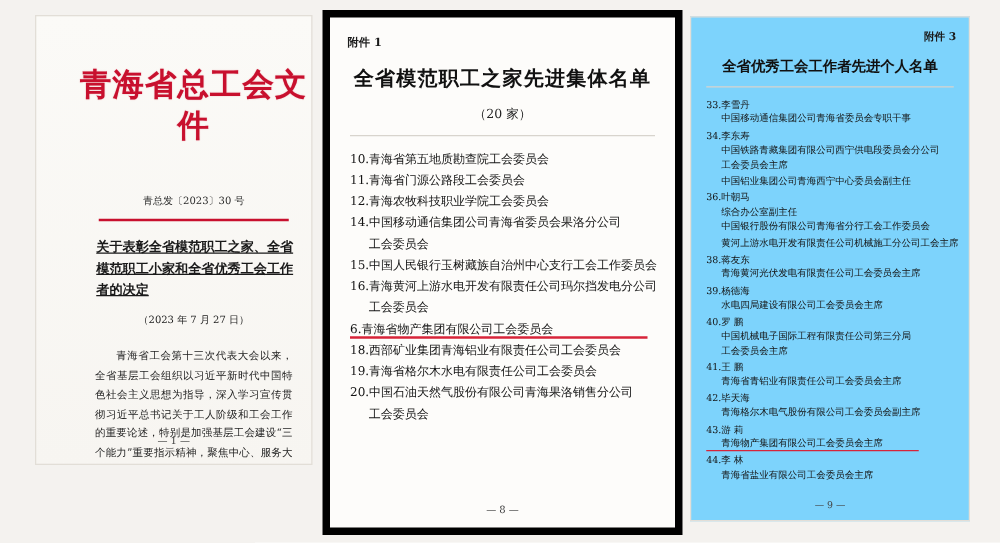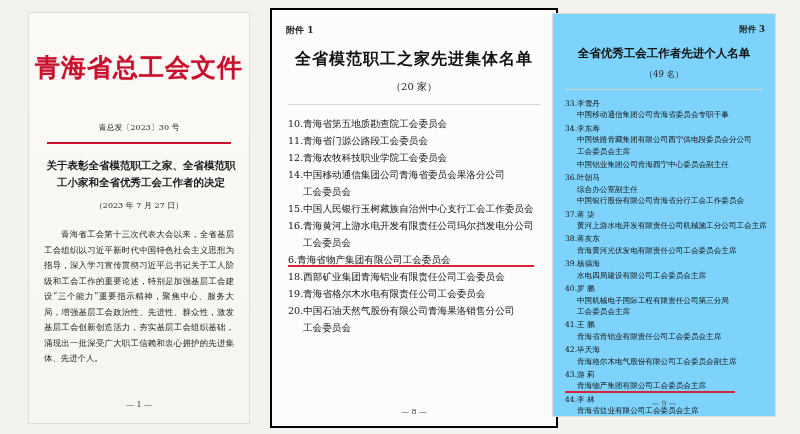--- a/index.html
+++ b/index.html
@@ -24,30 +24,31 @@
   .panel {
     position: absolute;
     background: #fdfcfa;
     box-sizing: border-box;
     overflow: hidden;
   }
   .panel-left {
     left: 28px;
     top: 12px;
     width: 222px;
-    height: 412px;
+    height: 360px;
     border: 1px solid #e2ded7;
     background: linear-gradient(180deg, #fbfaf7 0%, #f7f5f1 100%);
+    padding-left: 32px;
   }
   .panel-mid {
-    left: 270px;
+    left: 258px;
     top: 8px;
     width: 288px;
     height: 420px;
-    border: 2px solid #000000;
+    border: 6px solid #000000;
     background: #fdfcfa;
   }
   .panel-right {
     left: 552px;
     top: 13px;
     width: 224px;
     height: 404px;
     border: 1px solid #e2ded7;
     background: #7dd3fc;
   }
@@ -70,26 +71,26 @@
     color: #2b2b2b;
     font-family: "DejaVu Serif", "Liberation Serif", serif;
   }
   .red-rule {
     margin: 9px 18px 0 18px;
     height: 2px;
     background: #c8102e;
   }
   .doc-title {
     margin: 13px 12px 0 16px;
-    text-align: center;
     font-size: 10.5px;
     line-height: 17px;
     font-weight: bold;
     color: #1a1a1a;
     font-family: "DejaVu Serif", "Liberation Serif", serif;
+    text-decoration: underline;
   }
   .doc-date {
     margin-top: 9px;
     text-align: center;
     font-size: 8px;
     color: #222;
     font-family: "DejaVu Serif", "Liberation Serif", serif;
   }
   .doc-body {
     margin: 16px 15px 0 15px;
@@ -278,21 +279,20 @@
       <div class="mid-item">19.青海省格尔木水电有限责任公司工会委员会</div>
       <div class="mid-item">20.中国石油天然气股份有限公司青海果洛销售分公司</div>
       <div class="mid-item cont">工会委员会</div>
     </div>
     <div class="page-num-mid">— 8 —</div>
   </div>
 
   <div class="panel panel-right">
     <div class="attach-label-r">附件 3</div>
     <div class="list-title-r">全省优秀工会工作者先进个人名单</div>
-    <div class="list-subtitle-r">（49 名）</div>
     <div class="right-sep"></div>
     <div class="right-list">
 
       <div class="r-entry">
         <div class="r-line">33.李雪丹</div>
         <div class="r-line indent">中国移动通信集团公司青海省委员会专职干事</div>
       </div>
 
       <div class="r-entry">
         <div class="r-line">34.李东寿</div>
@@ -304,21 +304,20 @@
         <div class="r-line indent">中国铝业集团公司青海西宁中心委员会副主任</div>
       </div>
 
       <div class="r-entry">
         <div class="r-line">36.叶朝马</div>
         <div class="r-line indent">综合办公室副主任</div>
         <div class="r-line indent">中国银行股份有限公司青海省分行工会工作委员会</div>
       </div>
 
       <div class="r-entry">
-        <div class="r-line">37.蒋 柒</div>
         <div class="r-line indent">黄河上游水电开发有限责任公司机械施工分公司工会主席</div>
       </div>
 
       <div class="r-entry">
         <div class="r-line">38.蒋友东</div>
         <div class="r-line indent">青海黄河光伏发电有限责任公司工会委员会主席</div>
       </div>
 
       <div class="r-entry">
         <div class="r-line">39.杨德海</div>

